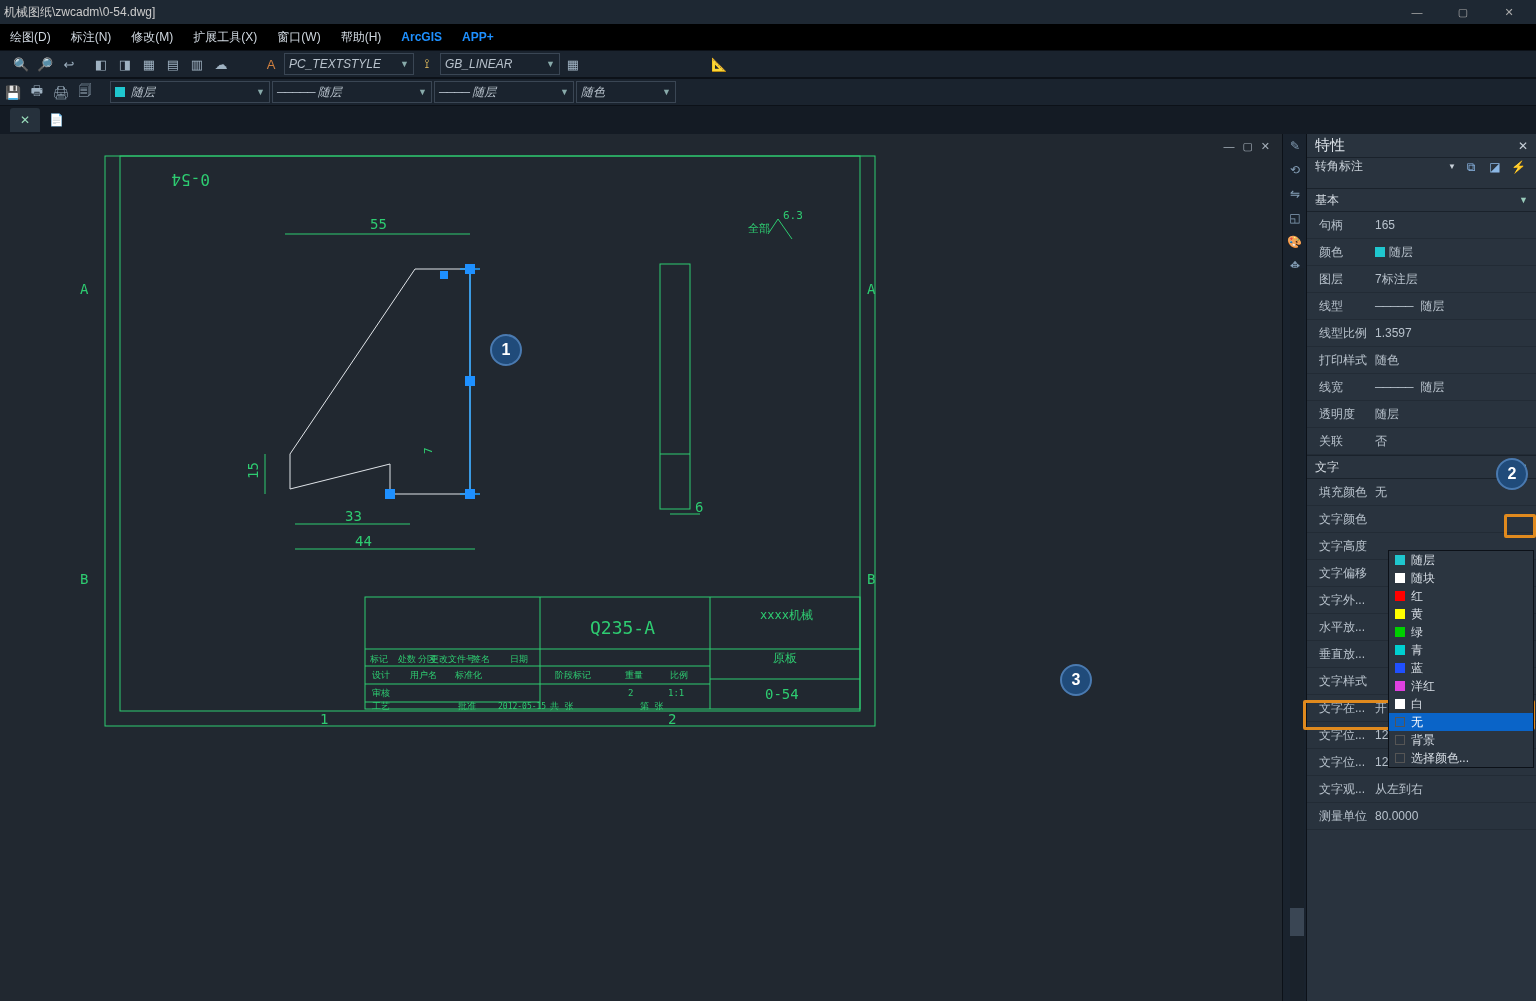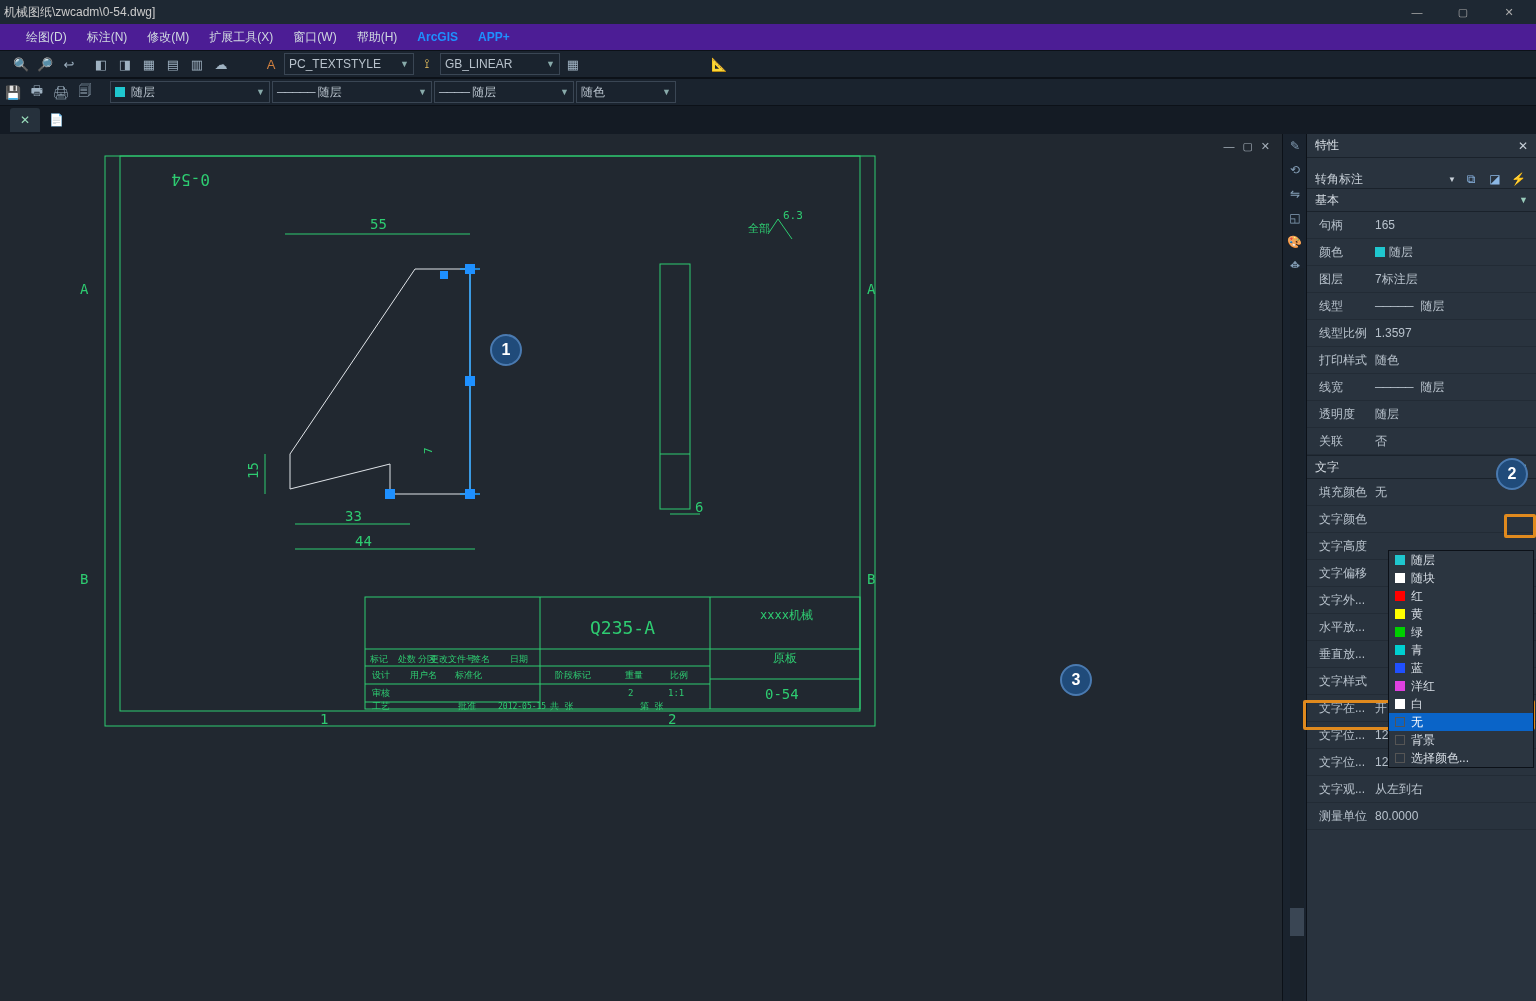--- a/index.html
+++ b/index.html
@@ -23,22 +23,22 @@
   .win-btns { display:flex; gap:0; }
   .win-btn {
     width: 46px; height:24px;
     display:flex; align-items:center; justify-content:center;
     color:#aaa; font-size:11px;
   }
   
   .menubar {
     height: 26px;
     display:flex; align-items:flex-start;
-    padding-left: 16px;
-    background:#4c1d95;
+    padding-left: 0;
+    background:#000000;
   }
   .menubar .menu-item { padding: 0 10px; line-height:26px; color:#d0d8e0; }
   .menubar .menu-item.arcgis { color:#1e90ff; font-weight:bold; }
   .menubar .menu-item.app { color:#1e90ff; font-weight:bold; }
   
   .toolbar-row {
     height: 28px;
     display:flex; align-items:center;
     background:#1a232e;
     border-top:1px solid #0c1118;
@@ -52,20 +52,21 @@
     display:flex; align-items:center; justify-content:center;
     color:#9fb2c2; font-size:12px;
   }
   .tb-combo {
     display:flex; align-items:center;
     background:#1a232e;
     border:1px solid #3a4654;
     height:22px; padding:0 4px;
     min-width:110px;
     color:#b8c2cc;
+    font-style:italic;
   }
   .tb-combo .sw { width:10px; height:10px; margin-right:6px; }
   .tb-combo .arrow { margin-left:auto; font-size:9px; color:#8aa; }
   .tb-icon { font-size:13px; }
   
   .doctabs {
     height:28px; background:#141b24;
     display:flex; align-items:center;
     padding-left:10px;
   }
@@ -138,24 +139,24 @@
     display:flex; flex-direction:column;
     border-left:1px solid #0c1118;
     position:relative;
   }
   .prop-title {
     height:24px; display:flex; align-items:center;
     padding:0 8px;
     background:#29333e;
     border-bottom:1px solid #1a222b;
   }
-  .prop-title .txt { flex:1; color:#dde4ea; font-size:12px; }
+  .prop-title .txt { flex:1; color:#dde4ea; font-size:15px; }
   .prop-title .x { color:#c8d0d8; }
   .prop-obj-row {
-    height:30px; display:flex; align-items:flex-end;
+    height:30px; display:flex; align-items:flex-start;
     padding:0 8px; gap:6px;
   }
   .prop-obj-row .combo {
     flex:1; display:flex; align-items:center;
     color:#c8d0d8;
   }
   .prop-obj-row .combo .arrow { margin-left:auto; font-size:8px; }
   .prop-obj-row .mini {
     width:18px; height:18px;
     display:flex;align-items:center;justify-content:center;

